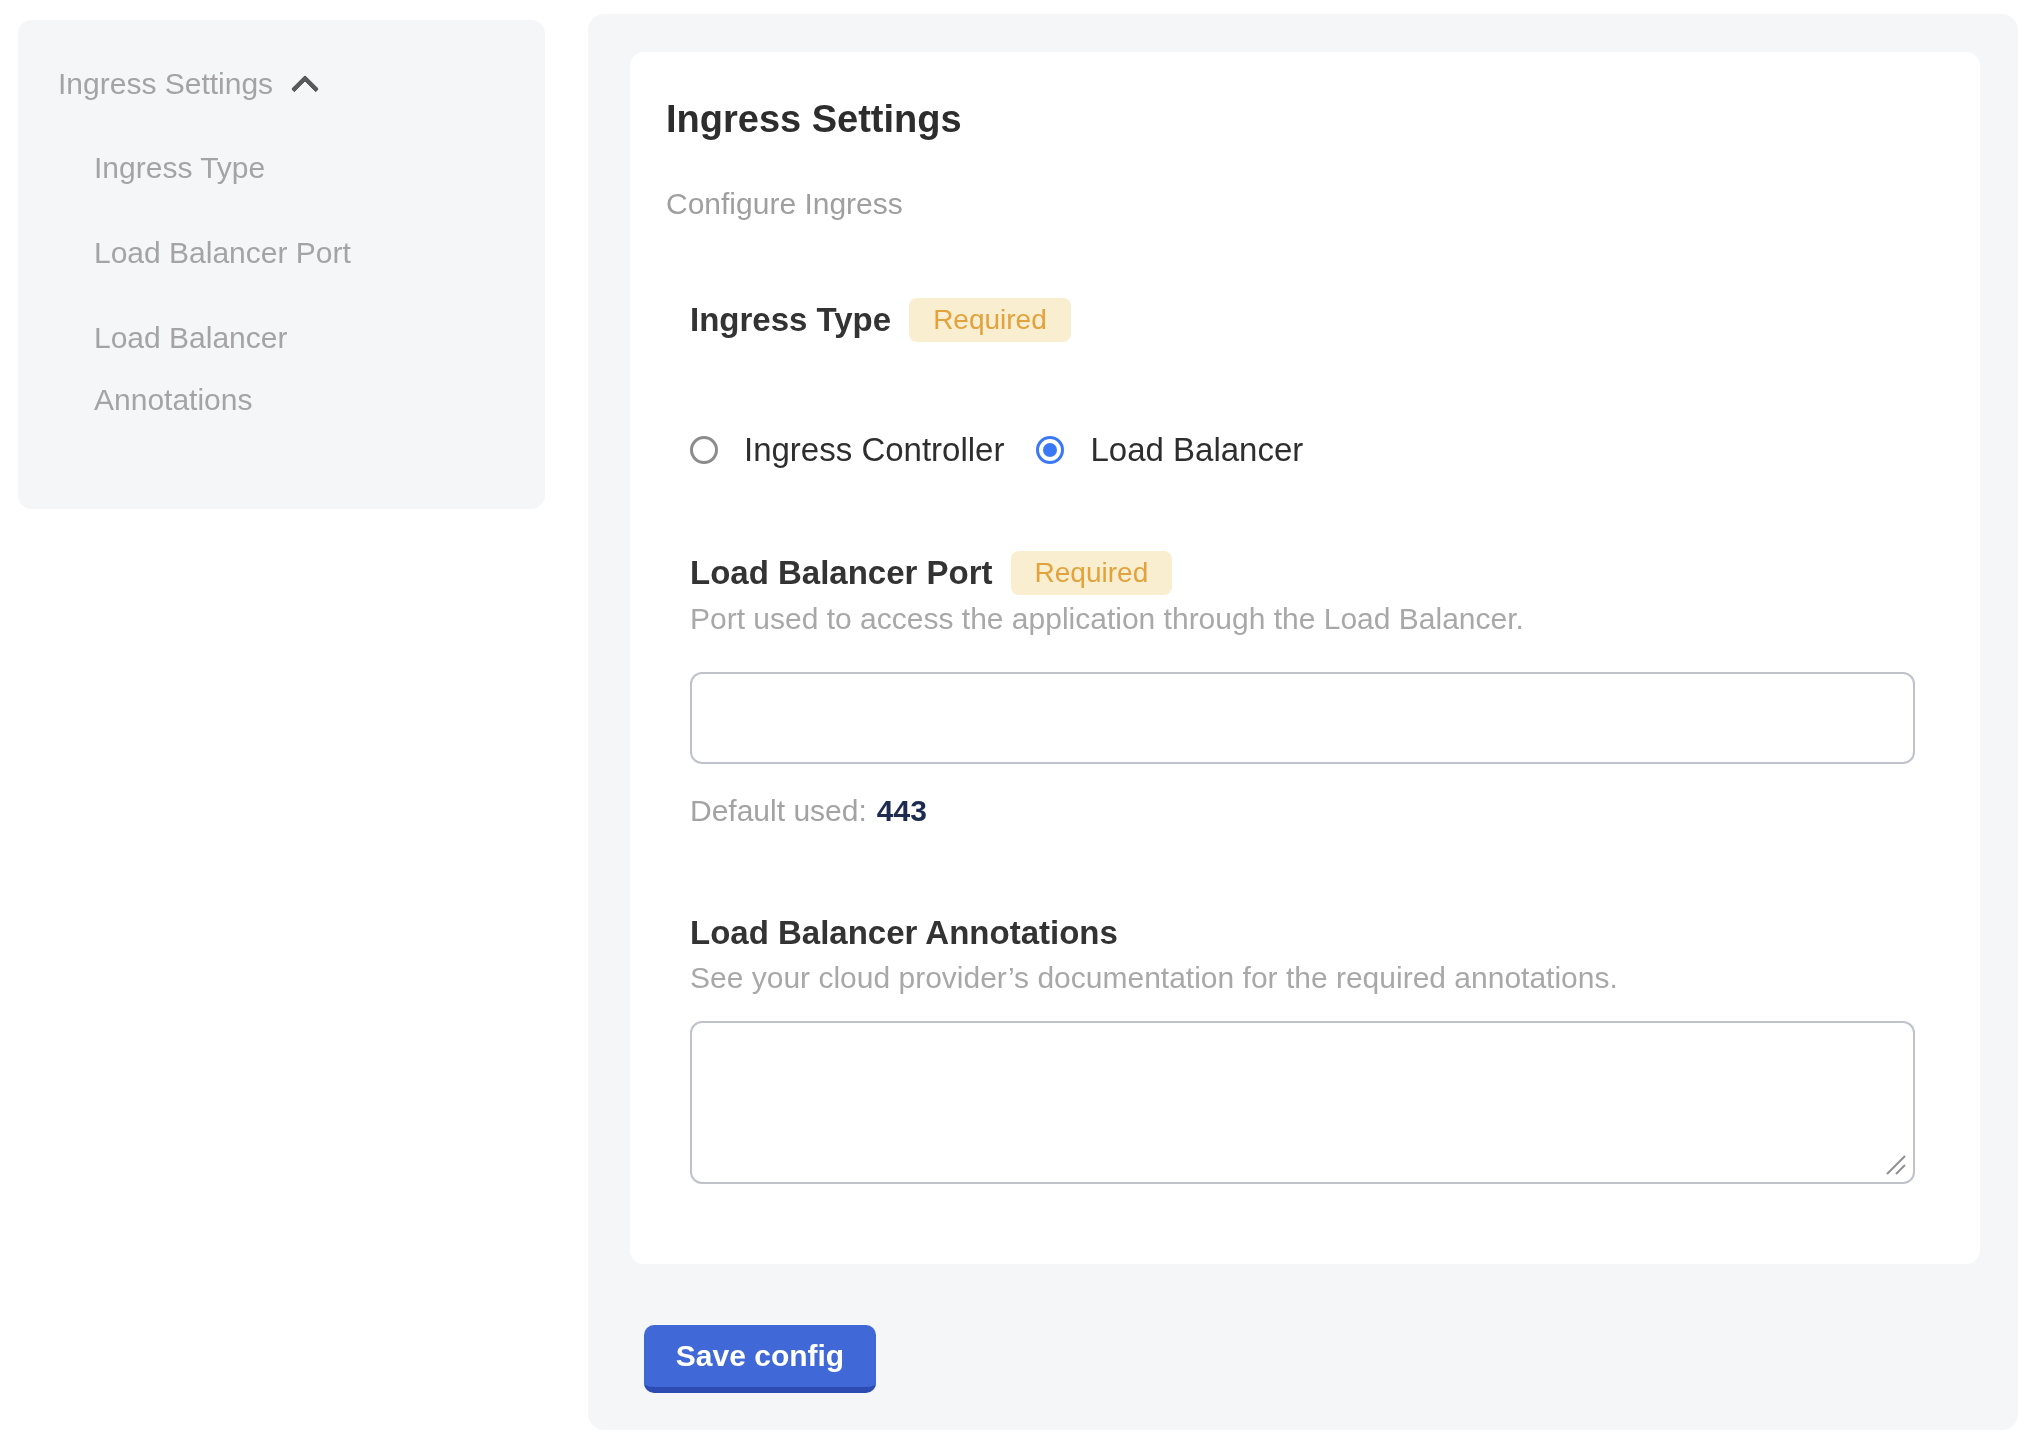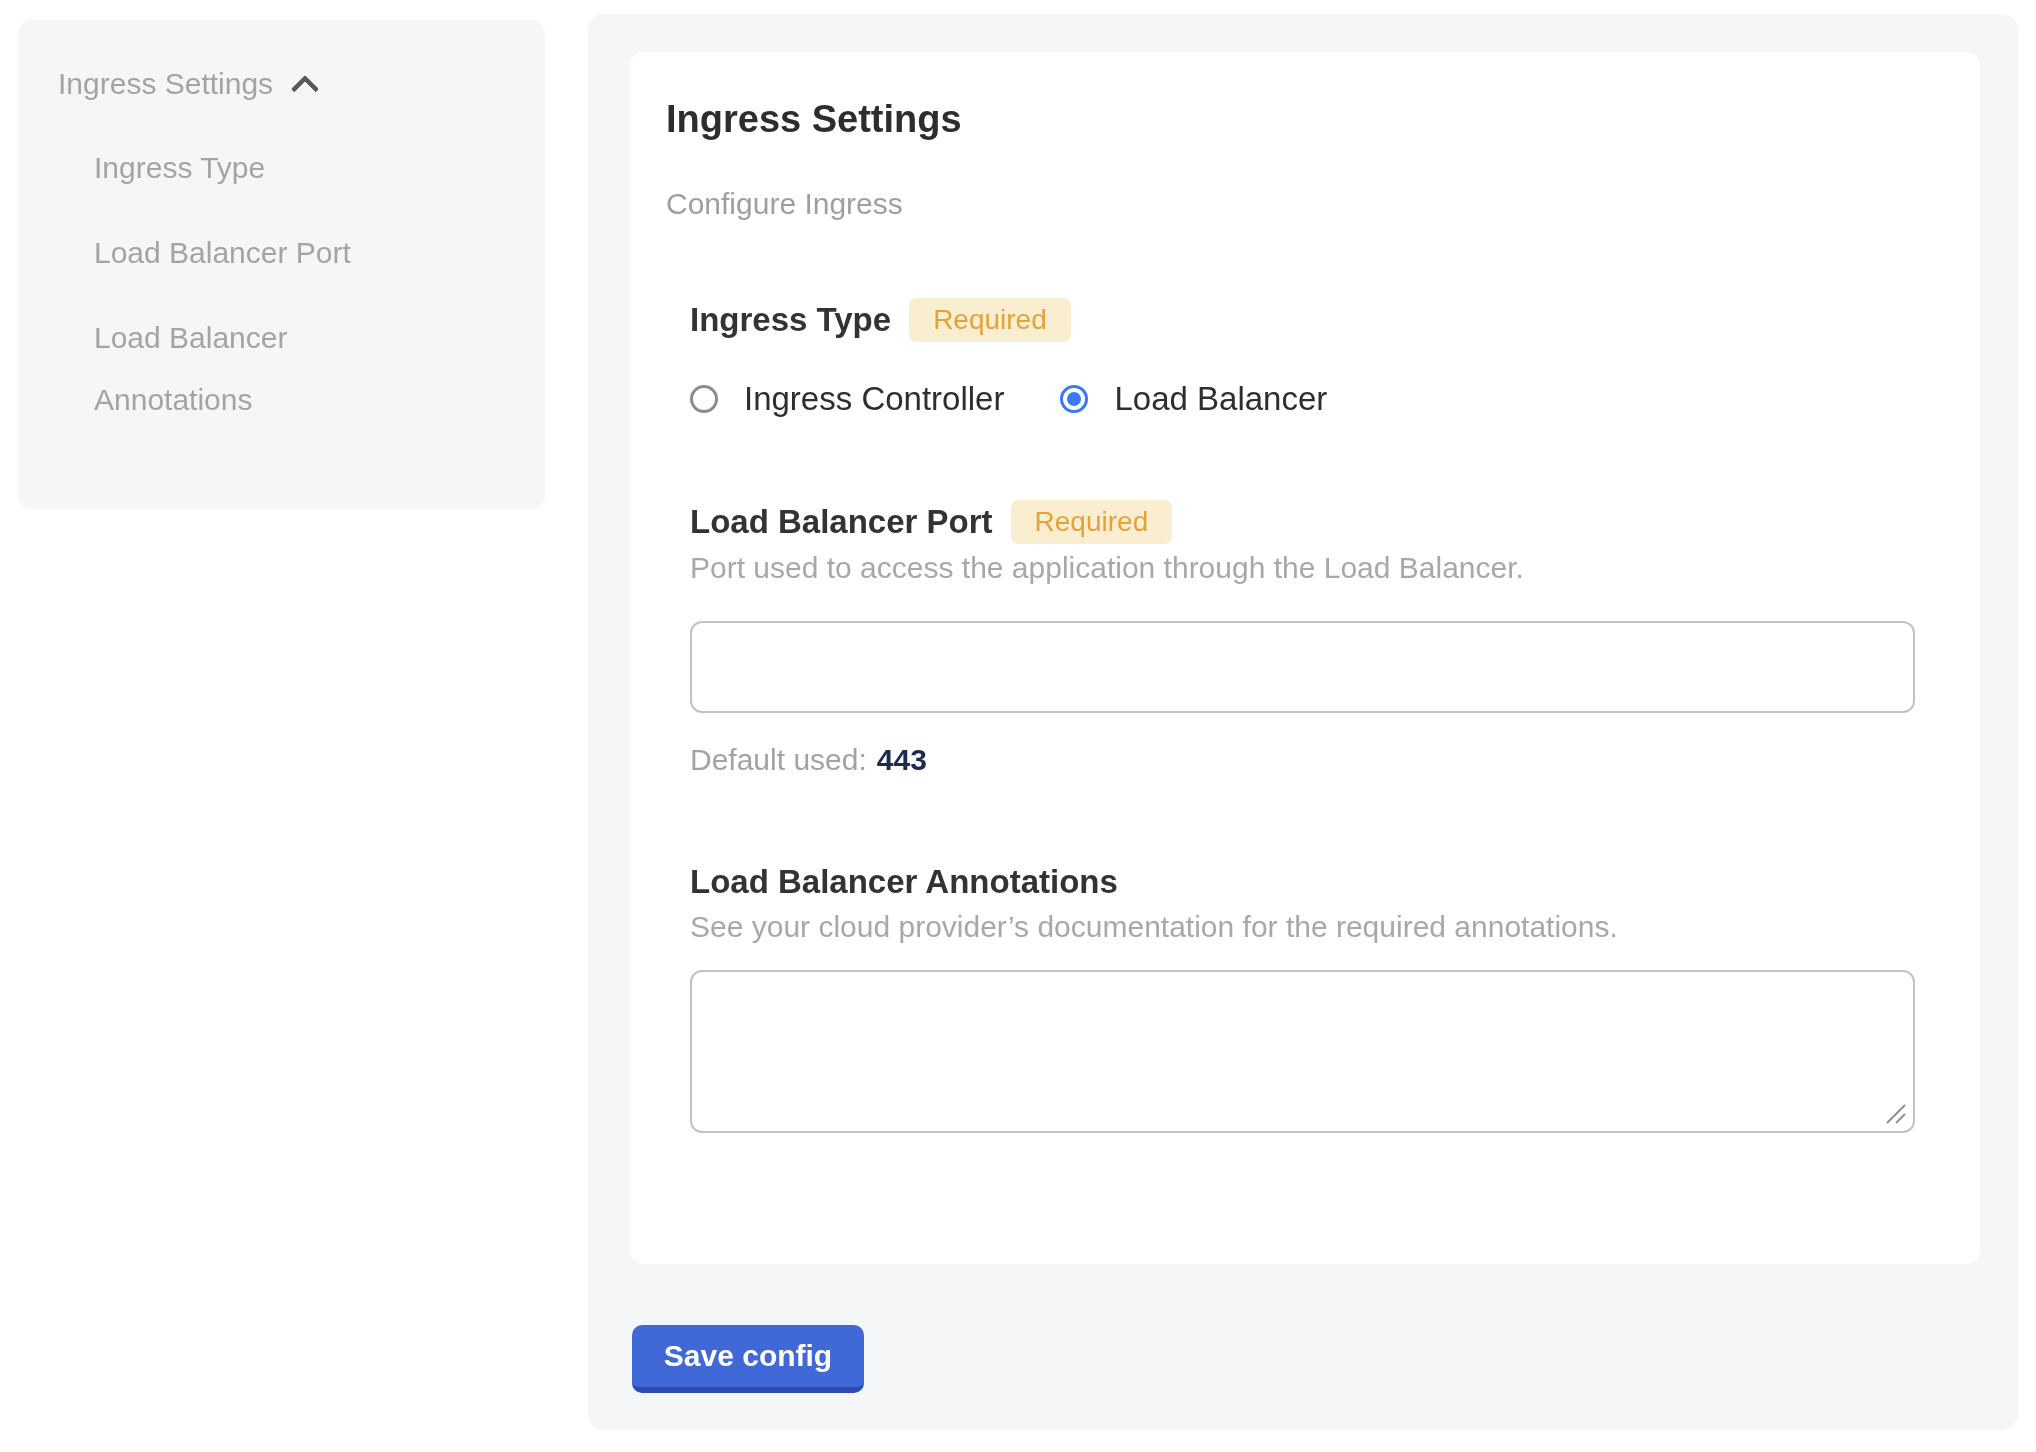--- a/index.html
+++ b/index.html
@@ -41,21 +41,21 @@
   .sections { margin-left:24px; }
   .section-head { display:flex; align-items:center; font-size:33px; font-weight:600;
                   color:#333333; line-height:42px; }
   .badge {
     margin-left:18px; font-size:28px; font-weight:400; color:#e2a23c;
     background:#faeed0; border-radius:8px; padding:5px 24px; line-height:34px;
   }
   .section-desc { margin-top:6px; font-size:30px; color:#a8a8a8; line-height:36px; }
 
   .section-ingress-type { margin-top:76px; }
-  .radio-row { margin-top:36px; display:flex; align-items:center; gap:56px; }
+  .radio-row { margin-top:87px; display:flex; align-items:center; gap:32px; }
   .radio-opt { display:flex; align-items:center; gap:26px; cursor:pointer;
                font-size:33px; font-weight:500; color:#2e2e2e; line-height:42px; }
   .radio-circle {
     width:28px; height:28px; border-radius:50%;
     border:3px solid #8c8c8c; background:#ffffff; position:relative; flex:0 0 auto;
   }
   .radio-circle.checked { border-color:#3b78f6; }
   .radio-circle.checked::after {
     content:""; position:absolute; inset:4px; border-radius:50%; background:#3b78f6;
   }
@@ -72,21 +72,21 @@
   .section-lb-annotations { margin-top:82px; }
   .textarea-wrap { position:relative; margin-top:25px; width:1225px; height:163px; }
   .textarea-box {
     width:100%; height:100%; border:2px solid #bfc3c9; border-radius:12px;
     background:#ffffff; resize:none; outline:none; font-size:30px; padding:16px 24px;
     font-family:"Liberation Sans","DejaVu Sans",sans-serif;
   }
   .resize-grip { position:absolute; right:8px; bottom:8px; width:24px; height:24px; }
 
   .save-btn {
-    position:absolute; left:44px; top:1311px; width:232px; height:68px;
+    position:absolute; left:56px; top:1311px; width:232px; height:68px;
     background:#4168d7; border:none; border-bottom:6px solid #2c4cb3; border-radius:10px;
     color:#ffffff; font-size:30px; font-weight:700; line-height:60px; text-align:center;
     cursor:pointer; font-family:"Liberation Sans","DejaVu Sans",sans-serif;
   }
 </style>
 </head>
 <body>
 
 <nav class="sidebar-card">
   <div class="sidebar-header">

